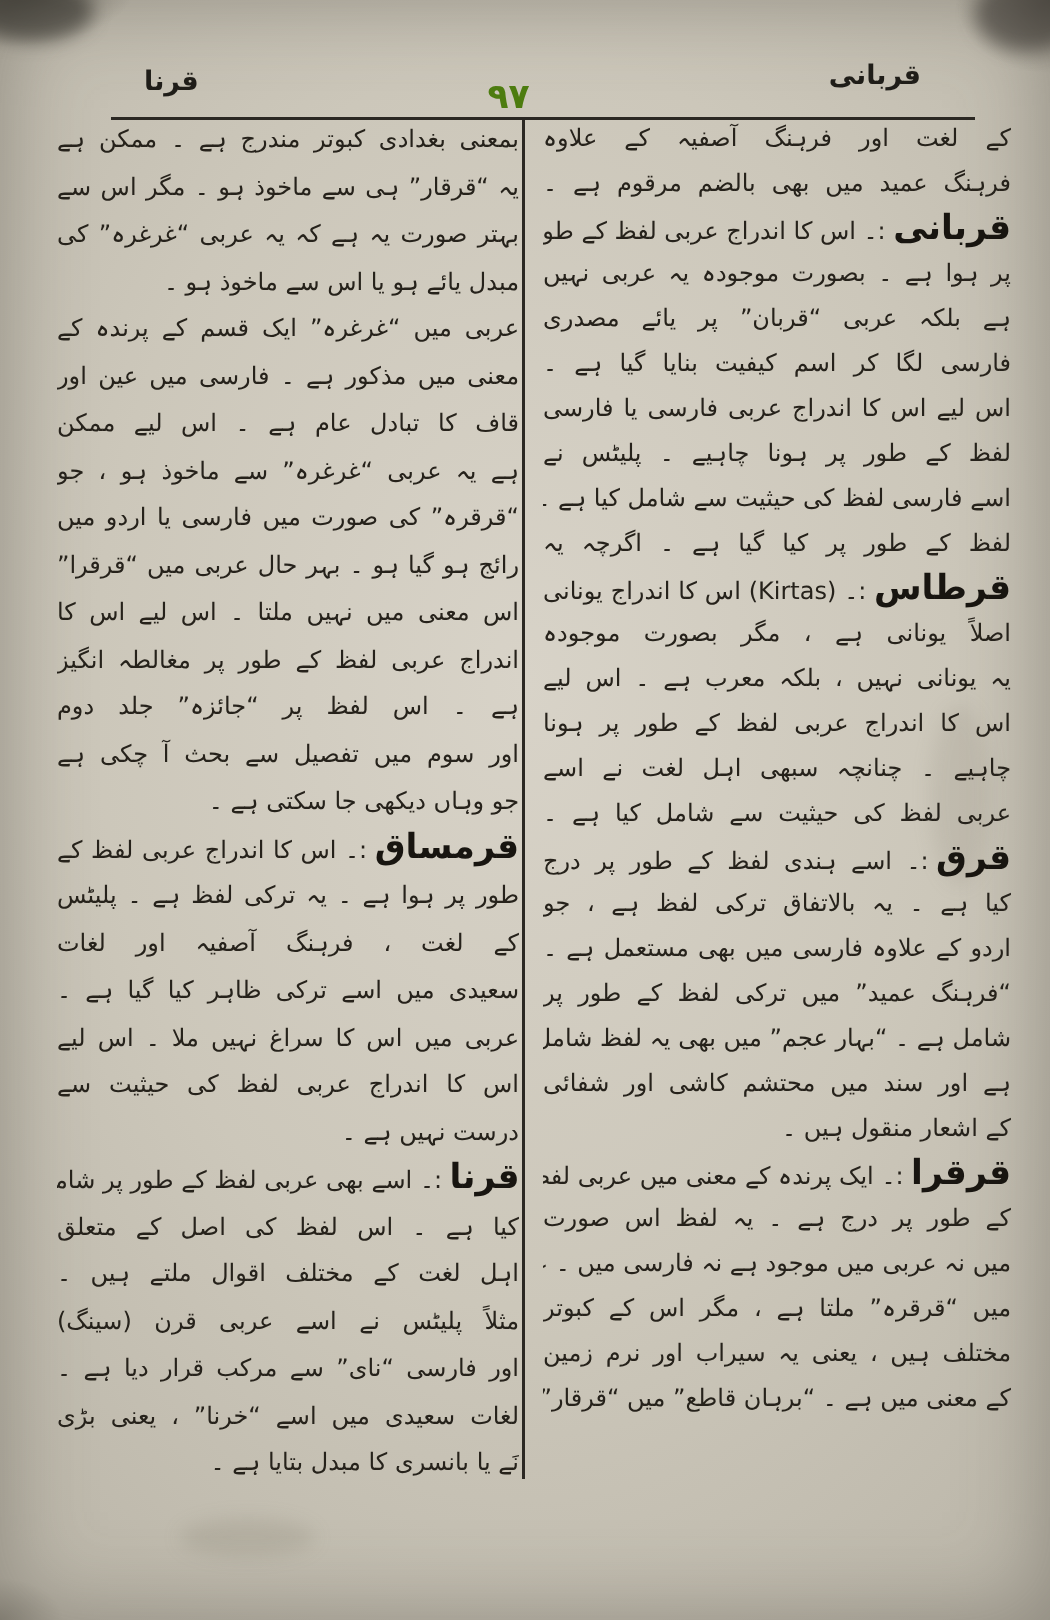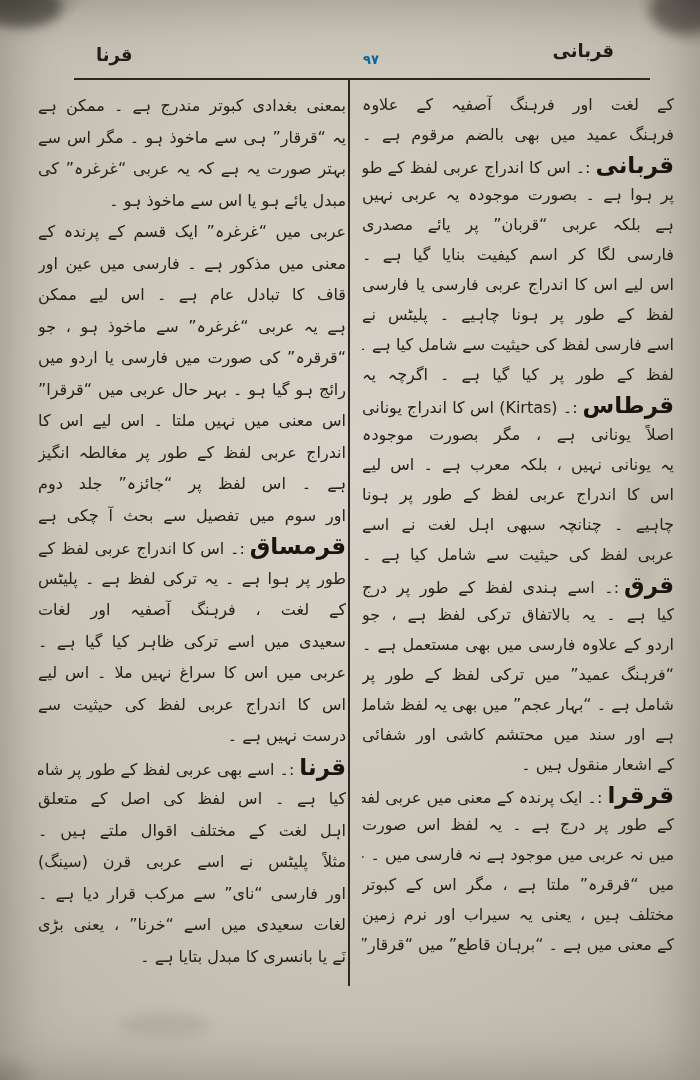--- a/index.html
+++ b/index.html
@@ -15,25 +15,25 @@
   .vignette{position:absolute;inset:0;box-shadow:inset 0 0 60px rgba(80,76,66,.45);pointer-events:none;}
   .smudge{position:absolute;border-radius:50%;filter:blur(6px);}
   .smudge.a{left:-18px;top:-14px;width:80px;height:42px;background:rgba(40,38,33,.55);}
   .smudge.b{right:-20px;top:-16px;width:70px;height:50px;background:rgba(45,42,37,.5);}
   .smudge.c{left:120px;top:1012px;width:90px;height:26px;background:rgba(120,114,102,.18);}
   .smudge.d{right:40px;top:470px;width:40px;height:120px;background:rgba(130,124,110,.15);}
 
   .guide{position:absolute;font-weight:bold;font-size:18px;color:#1f1d18;}
   .guide.right{right:86px;top:40px;}
   .guide.left{left:96px;top:44px;}
-  .pagenum{position:absolute;left:348px;top:52px;width:46px;text-align:center;font-size:13px;font-weight:bold;color:#0369a1;}
+  .pagenum{position:absolute;left:316px;top:52px;width:46px;text-align:center;font-size:23px;font-weight:bold;color:#4d7c0f;}
   .hrule{position:absolute;left:74px;right:50px;top:78px;height:2px;background:#2b2823;}
   .vrule{position:absolute;left:348px;top:80px;width:2px;height:906px;background:#2b2823;}
 
-  .col{position:absolute;top:90px;}
+  .col{position:absolute;top:77px;}
   .col-left{left:38px;width:308px;}
   .col-right{right:26px;width:312px;}
   .ln{
     height:31px;line-height:31px;font-size:16px;white-space:nowrap;
     text-align:justify;text-align-last:justify;overflow:hidden;color:#26221b;
   }
   .col-left .ln{height:31.5px;line-height:31.5px;}
   .col-right .ln{height:30px;line-height:30px;}
   .ln.end{text-align-last:right;}
   .hw{font-weight:bold;font-size:23px;margin-left:5px;color:#181510;}
@@ -98,20 +98,21 @@
     <div class="ln">عربی میں “غرغرہ” ایک قسم کے پرندہ کے</div>
     <div class="ln">معنی میں مذکور ہے ۔ فارسی میں عین اور</div>
     <div class="ln">قاف کا تبادل عام ہے ۔ اس لیے ممکن</div>
     <div class="ln">ہے یہ عربی “غرغرہ” سے ماخوذ ہو ، جو</div>
     <div class="ln">“قرقرہ” کی صورت میں فارسی یا اردو میں</div>
     <div class="ln">رائج ہو گیا ہو ۔ بہر حال عربی میں “قرقرا”</div>
     <div class="ln">اس معنی میں نہیں ملتا ۔ اس لیے اس کا</div>
     <div class="ln">اندراج عربی لفظ کے طور پر مغالطہ انگیز</div>
     <div class="ln">ہے ۔ اس لفظ پر “جائزہ” جلد دوم</div>
     <div class="ln">اور سوم میں تفصیل سے بحث آ چکی ہے</div>
+    <div class="ln end">جو وہاں دیکھی جا سکتی ہے ۔</div>
     <div class="ln"><span class="hw">قرمساق</span><span>:۔ اس کا اندراج عربی لفظ کے</span></div>
     <div class="ln">طور پر ہوا ہے ۔ یہ ترکی لفظ ہے ۔ پلیٹس</div>
     <div class="ln">کے لغت ، فرہنگ آصفیہ اور لغات</div>
     <div class="ln">سعیدی میں اسے ترکی ظاہر کیا گیا ہے ۔</div>
     <div class="ln">عربی میں اس کا سراغ نہیں ملا ۔ اس لیے</div>
     <div class="ln">اس کا اندراج عربی لفظ کی حیثیت سے</div>
     <div class="ln end">درست نہیں ہے ۔</div>
     <div class="ln"><span class="hw">قرنا</span><span>:۔ اسے بھی عربی لفظ کے طور پر شامل</span></div>
     <div class="ln">کیا ہے ۔ اس لفظ کی اصل کے متعلق</div>
     <div class="ln">اہل لغت کے مختلف اقوال ملتے ہیں ۔</div>

